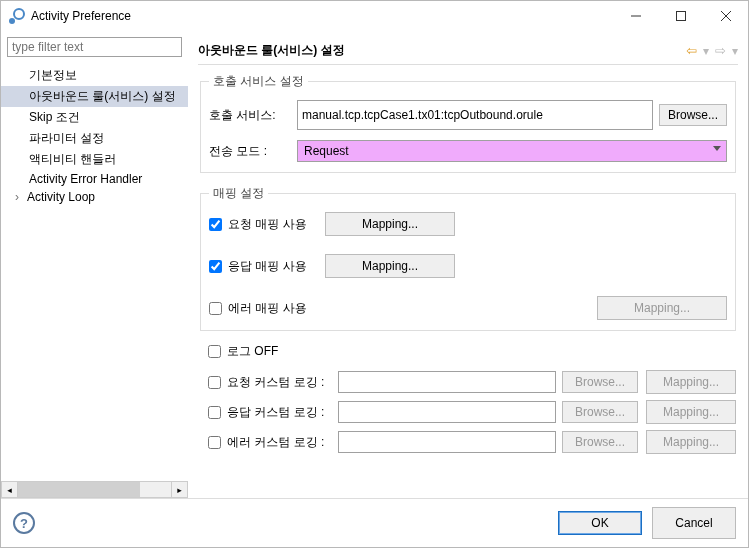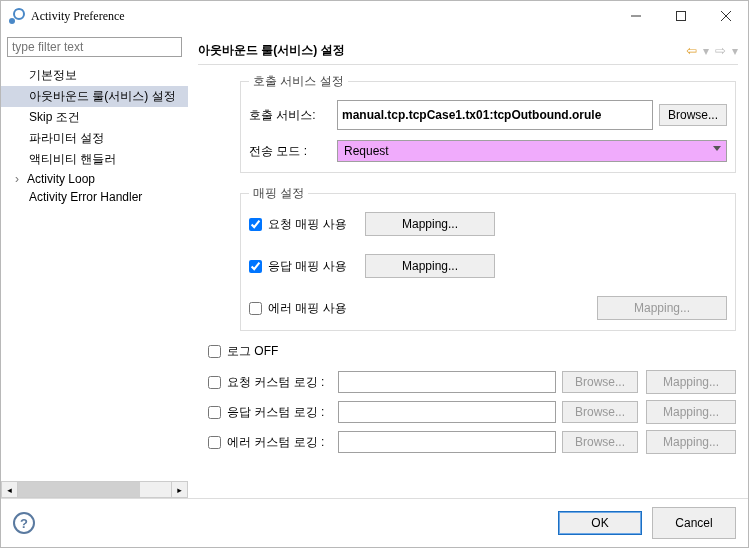--- a/index.html
+++ b/index.html
@@ -2,21 +2,21 @@
 <html><head>
   <meta charset="utf-8">
   <style>
     * { margin:0; padding:0; box-sizing:border-box; font-family:"Malgun Gothic","Segoe UI",sans-serif; font-size:12px; }
     body { background:#fff; width:749px; height:548px; border:1px solid #b8b8b8; display:flex; flex-direction:column; overflow:hidden; }
 
     .titlebar { height:30px; display:flex; align-items:center; padding:0 0 0 8px; }
     .app-icon { width:16px; height:16px; margin-right:6px; position:relative; }
     .app-icon::before { content:""; position:absolute; width:8px; height:8px; border:2px solid #4a88c7; border-radius:50%; top:0; right:0; }
     .app-icon::after  { content:""; position:absolute; width:6px; height:6px; background:#4a88c7; border-radius:50%; bottom:0; left:0; }
-    .title { flex:1;font-family:Liberation Serif, serif; }
+    .title { flex:1; }
     .winbtn { width:45px; height:30px; display:flex; align-items:center; justify-content:center; color:#333; }
     .winbtn svg { width:10px; height:10px; stroke:#333; stroke-width:1; fill:none; }
 
     .body { flex:1; display:flex; overflow:hidden; }
     .sidebar { width:187px; border-right:0; display:flex; flex-direction:column; }
     .filter-input { margin:6px; height:20px; border:1px solid #a0a0a0; padding:8px 4px; color:#777; outline:none; }
     .tree { flex:1; padding:2px 0; }
     .tree-item { padding:2px 6px 2px 28px; white-space:nowrap; overflow:hidden; text-overflow:clip; cursor:default; }
     .tree-item.selected { background:#d0d7e5; }
     .tree-item.has-children { padding-left:14px; }
@@ -29,27 +29,27 @@
 
     .main { flex:1; padding:6px 10px 6px 10px; display:flex; flex-direction:column; overflow:hidden; }
     .main-header { display:flex; align-items:center; height:28px; border-bottom:1px solid #ddd; }
     .main-title { flex:1; font-weight:bold; }
     .nav-arrows { display:flex; gap:6px; align-items:center; }
     .arrow-ico { font-size:13px; }
     .yellow { color:#e0a030; }
     .grey { color:#bbb; }
 
     .content { flex:1; padding:8px 2px 0 2px; overflow:hidden; }
-    fieldset { border:1px solid #ddd; padding:10px 8px; margin-bottom:12px;margin-left:40px; }
+    fieldset { border:1px solid #ddd; padding:10px 8px; margin-bottom:12px; }
     legend { padding:0 4px; color:#444; }
 
     .row { display:flex; align-items:center; margin-bottom:10px; }
     .row:last-child { margin-bottom:0; }
     .row-label { width:88px; }
-    .row .text-input { flex:1; height:17px; border:1px solid #a0a0a0; padding:14px 4px; background:#fff;font-weight:bold; }
+    .row .text-input { flex:1; height:17px; border:1px solid #a0a0a0; padding:14px 4px; background:#fff; }
     .row .text-input[readonly] { background:#fff; }
     .btn-browse { height:22px; margin-left:6px; padding:0 8px; background:#efefef; border:1px solid #bbb; cursor:default; }
     .combo { flex:1; position:relative; }
     .combo-box { height:22px; border:1px solid #a0a0a0; background:#f0abfc; display:flex; align-items:center; padding:0 20px 0 6px; }
     .combo-caret { position:absolute; right:6px; top:6px; width:0; height:0; border-left:4px solid transparent; border-right:4px solid transparent; border-top:5px solid #555; }
 
     .map-row { display:flex; align-items:center; margin-bottom:18px; }
     .map-row:last-child { margin-bottom:0;justify-content:space-between; }
     .check { width:116px; }
     .check input { margin-right:6px; vertical-align:middle; }
@@ -98,22 +98,22 @@
 <div class="body">
 
   <div class="sidebar">
     <input class="filter-input" placeholder="type filter text" style="">
     <div class="tree">
       <div class="tree-item"><span class="lbl">기본정보</span></div>
       <div class="tree-item selected"><span class="lbl">아웃바운드 룰(서비스) 설정</span></div>
       <div class="tree-item"><span class="lbl">Skip 조건</span></div>
       <div class="tree-item"><span class="lbl">파라미터 설정</span></div>
       <div class="tree-item"><span class="lbl">액티비티 핸들러</span></div>
+      <div class="tree-item"><span class="lbl">Activity Error Handler</span></div>
       <div class="tree-item has-children"><span class="expander">›</span><span class="lbl">Activity Loop</span></div>
-      <div class="tree-item"><span class="lbl">Activity Error Handler</span></div>
     </div>
     <div class="hscroll">
       <div class="arrow">◂</div>
       <div class="track">
           <div class="thumb"></div>
         </div>
       <div class="arrow">▸</div>
     </div>
   </div>
 

